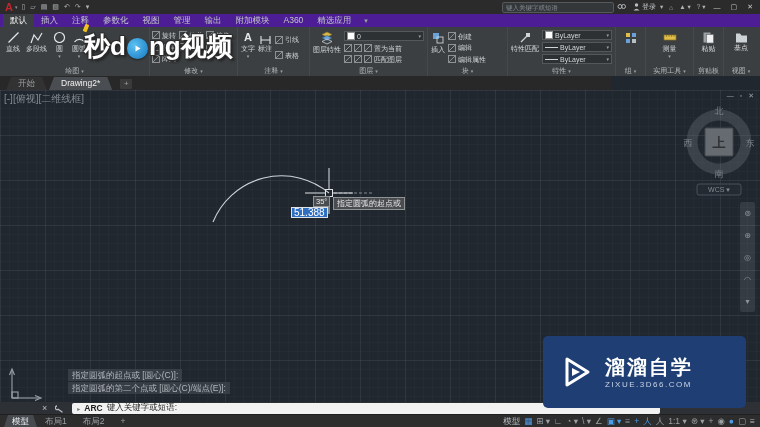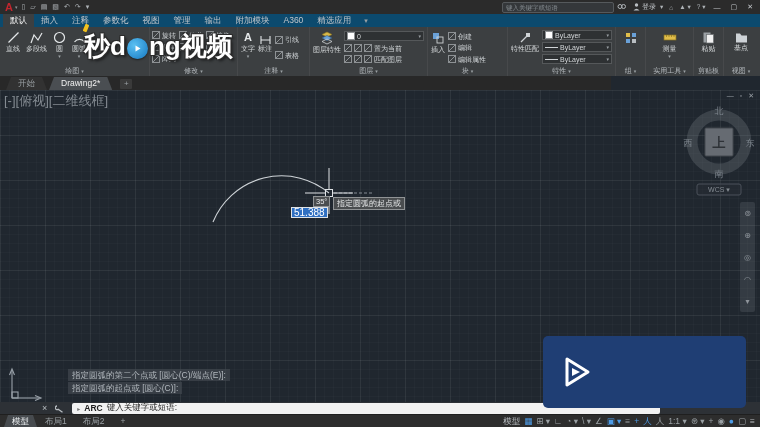--- a/index.html
+++ b/index.html
@@ -15,21 +15,21 @@
   .tspacer{flex:1;}
   .tsearch{width:104px;height:9px;background:#34373a;border:1px solid #55595c;border-radius:2px;
            font-size:6.5px;color:#e0e0e0;padding:0 3px;outline:none;font-family:inherit;}
   .tsearch::placeholder{color:#868c91;}
   .ticn{margin:0 3px;display:flex;align-items:center;}
   .signin{display:flex;align-items:center;gap:2px;font-size:7px;color:#c3c7cb;margin:0 4px;}
   .misc{display:flex;align-items:center;gap:6px;margin-right:8px;}
   .micon{font-size:6.5px;color:#aeb3b7;}
   .winbtns{display:flex;align-items:center;gap:10px;margin-right:7px;font-size:7px;color:#c3c7cb;}
   
-  .rtabrow{position:absolute;left:0;top:14px;width:760px;height:13px;background:#0c4a6e;
+  .rtabrow{position:absolute;left:0;top:14px;width:760px;height:13px;background:#4c1d95;
            display:flex;align-items:flex-end;padding-left:3px;box-sizing:border-box;}
   .rtabs{display:flex;}
   .rtab{padding:0 7px;font-size:8.5px;line-height:13px;color:#c2c6ca;white-space:nowrap;}
   .rtab.active{background:#3c3f41;color:#f2f2f2;}
   .rtabx{font-size:7px;color:#9aa0a4;line-height:13px;margin-left:6px;}
   
   .ribbon{position:absolute;left:0;top:27px;width:760px;height:49px;background:#3c3f41;display:flex;}
   .panel{height:49px;border-right:1px solid #47494b;display:flex;flex-direction:column;box-sizing:border-box;flex:none;}
   .pbody{flex:1;display:flex;padding:2px 3px 0;gap:3px;box-sizing:border-box;}
   .plabel{height:10px;text-align:center;font-size:7px;color:#b4b9bd;line-height:10px;white-space:nowrap;}
@@ -61,21 +61,21 @@
   .newtab{width:12px;height:10px;margin:0 0 1px 6px;background:#3a3a3a;color:#9aa0a4;font-size:8px;
           line-height:10px;text-align:center;border-radius:1px;}
   
   .canvas{position:absolute;left:0;top:90px;width:760px;height:312px;background-color:#20272f;
     background-image:
       linear-gradient(rgba(255,255,255,0.05) 1px,transparent 1px),
       linear-gradient(90deg,rgba(255,255,255,0.05) 1px,transparent 1px),
       linear-gradient(rgba(255,255,255,0.02) 1px,transparent 1px),
       linear-gradient(90deg,rgba(255,255,255,0.02) 1px,transparent 1px);
     background-size:45px 45px,45px 45px,9px 9px,9px 9px;}
-  .vplabel{position:absolute;left:4px;top:2px;font-size:13px;color:#848b92;}
+  .vplabel{position:absolute;left:4px;top:2px;font-size:10px;color:#848b92;}
   .vpctrl{position:absolute;right:6px;top:2px;font-size:7px;color:#9aa0a6;display:flex;gap:6px;}
   .overlay-svg{position:absolute;left:0;top:0;}
   .badge{position:absolute;background:#4a4d4f;border:1px solid #909395;color:#e6e8e9;
          font-size:7.5px;line-height:9px;padding:0 2px;white-space:nowrap;}
   .dyninput{position:absolute;background:#2f6fc1;border:1px solid #dfe3e6;color:#fff;
             font-size:10px;line-height:9px;padding:0 2px;text-align:center;}
   .history{position:absolute;left:68px;top:279px;}
   .hline{display:table;background:rgba(64,70,78,0.72);color:#b2b8be;font-size:8.5px;
          line-height:12px;padding:0 4px;margin-bottom:1px;white-space:nowrap;}
   .navbar{position:absolute;right:5px;top:112px;width:15px;height:110px;background:rgba(160,166,172,0.16);
@@ -472,22 +472,22 @@
         <span>◎</span>
         <span>◠</span>
         <span>▾</span>
       </div>
 
     <span class="badge" style="left:313px;top:106px;">35°</span>
     <span class="badge" style="left:333px;top:107px;padding:1px 3px;font-size:8px;">指定圆弧的起点或</span>
     <span class="dyninput" style="left:291px;top:117px;">51.388</span>
 
     <div class="history">
+        <div class="hline">指定圆弧的起点或 [圆心(C)]:</div>
         <div class="hline">指定圆弧的第二个点或 [圆心(C)/端点(E)]:</div>
-        <div class="hline">指定圆弧的起点或 [圆心(C)]:</div>
       </div>
   </div>
 
   <div class="cmdrow">
     <span class="cmdclose">×</span>
     <span class="cmdwrench">
       <svg width="9" height="9" viewBox="0 0 9 9">
           <path d="M2,2 a1.8,1.8 0 1 0 1.2,3.2 L7.5,8.2" fill="none" stroke="#b9bec2" stroke-width="1.3"></path>
         </svg>
     </span>
@@ -537,15 +537,19 @@
         </svg>
       </span>
       <span>ng视频</span>
   </div>
 
   <div class="wm-bottom">
     <svg width="36" height="40" viewBox="0 0 36 40">
       <path d="M9,7 L30,20 L9,33 Z" fill="none" stroke="#fff" stroke-width="3" stroke-linejoin="round"></path>
       <path d="M14,16 L22,20 L14,24 Z" fill="#fff"></path>
     </svg>
+    <div>
+      <div class="wmb-title">溜溜自学</div>
+      <div class="wmb-url">ZIXUE.3D66.COM</div>
+    </div>
   </div>
 
 </div>
 
 </body></html>

